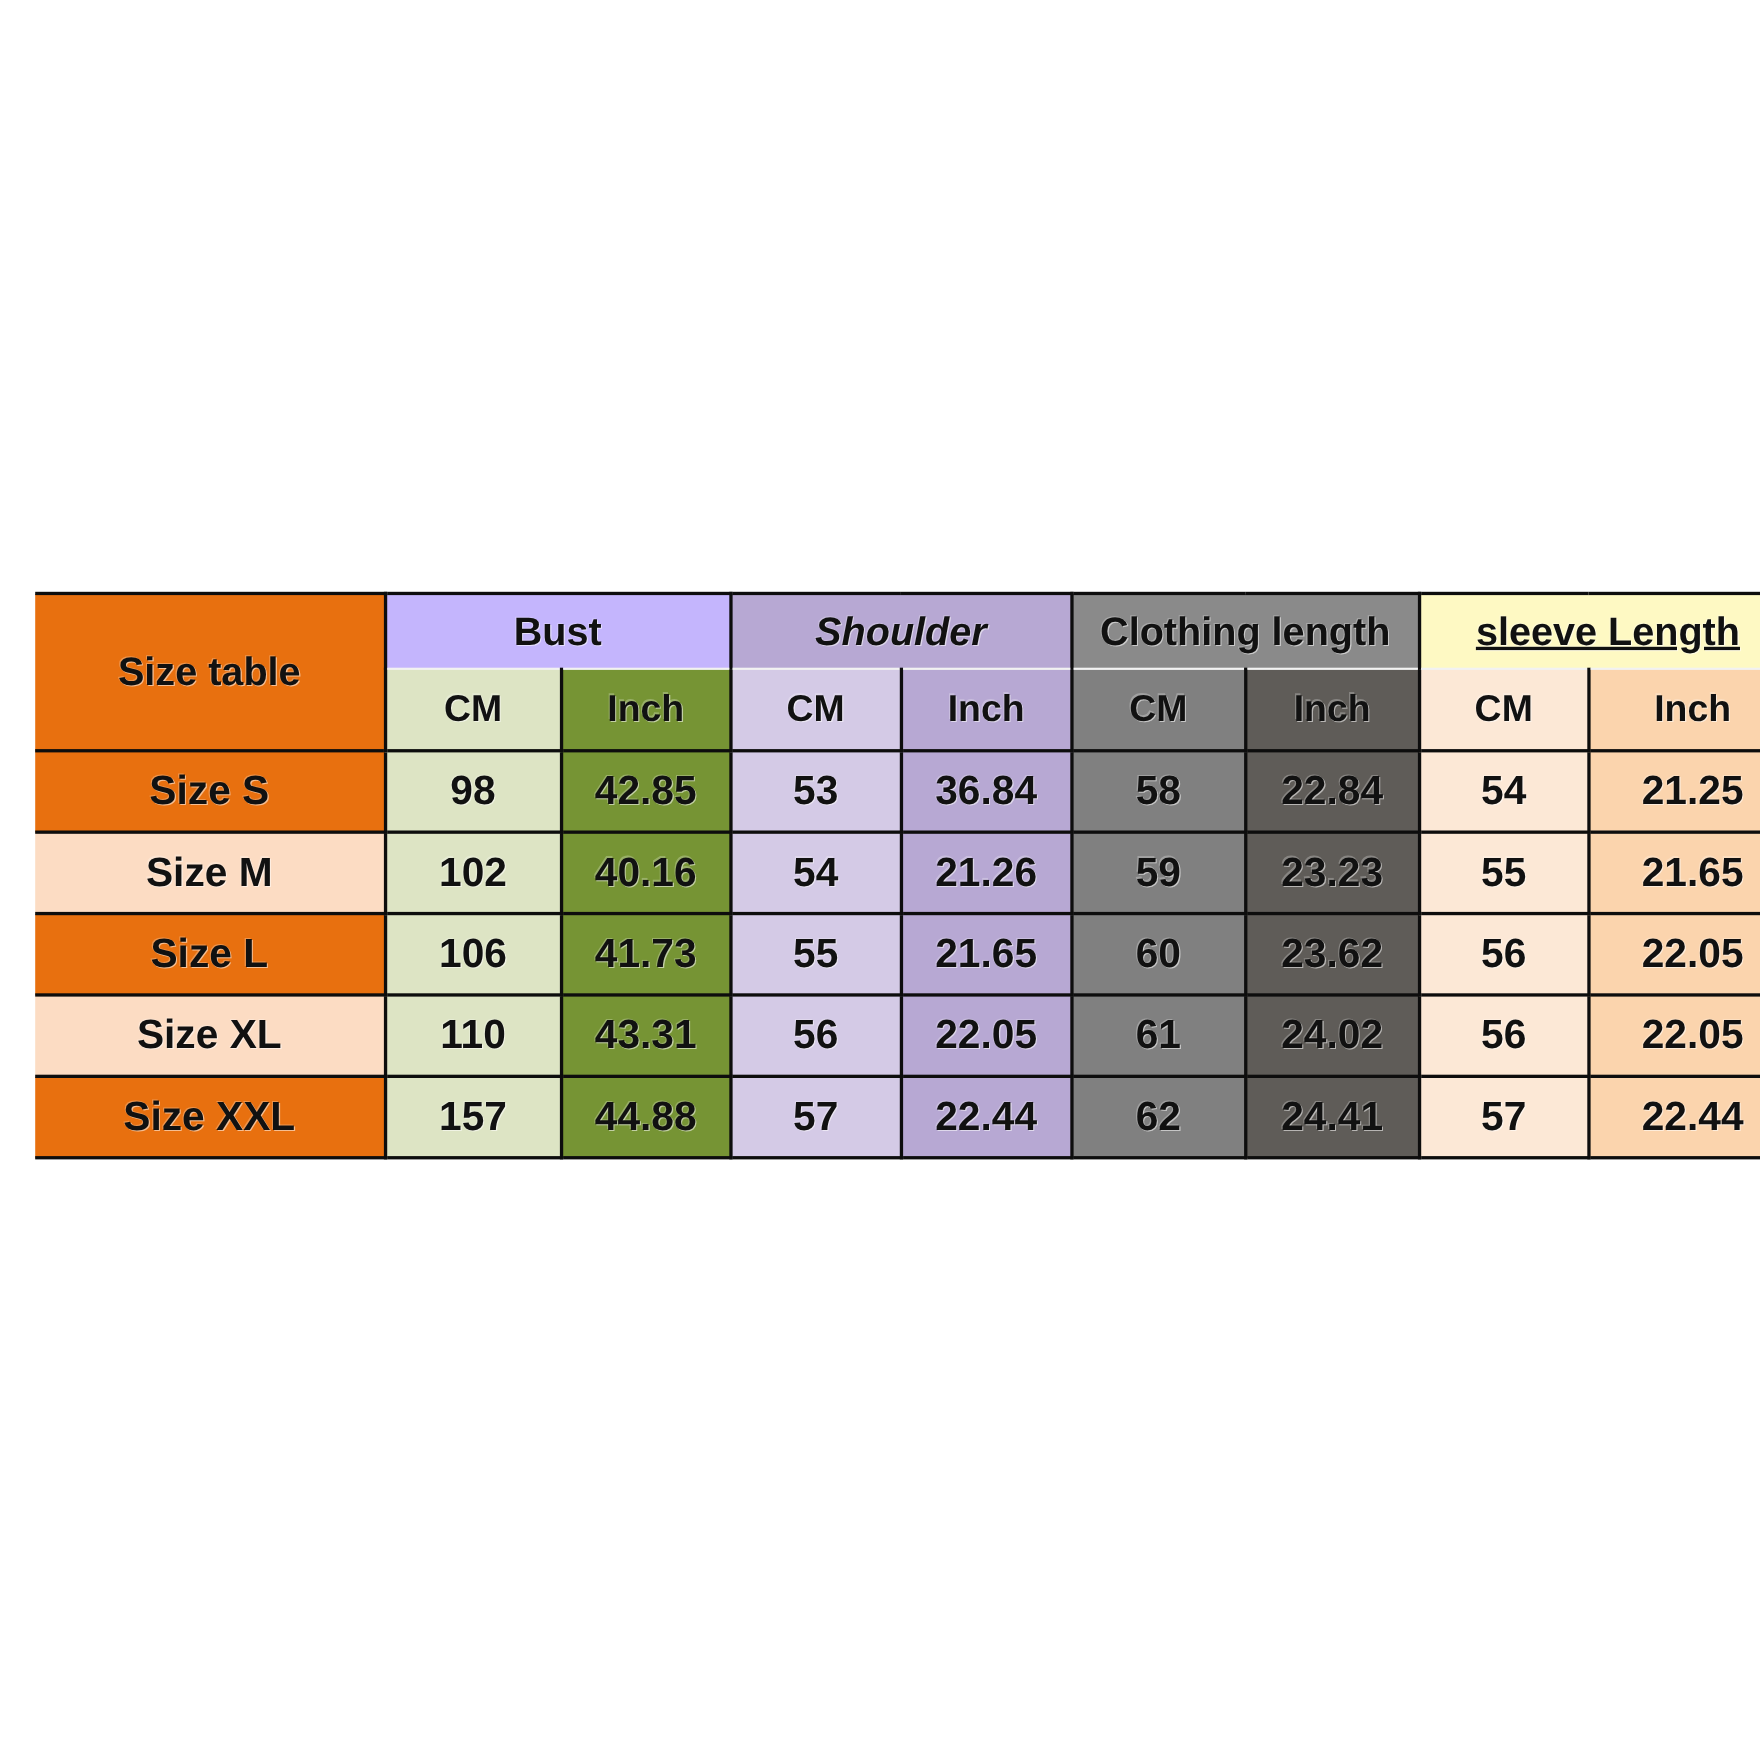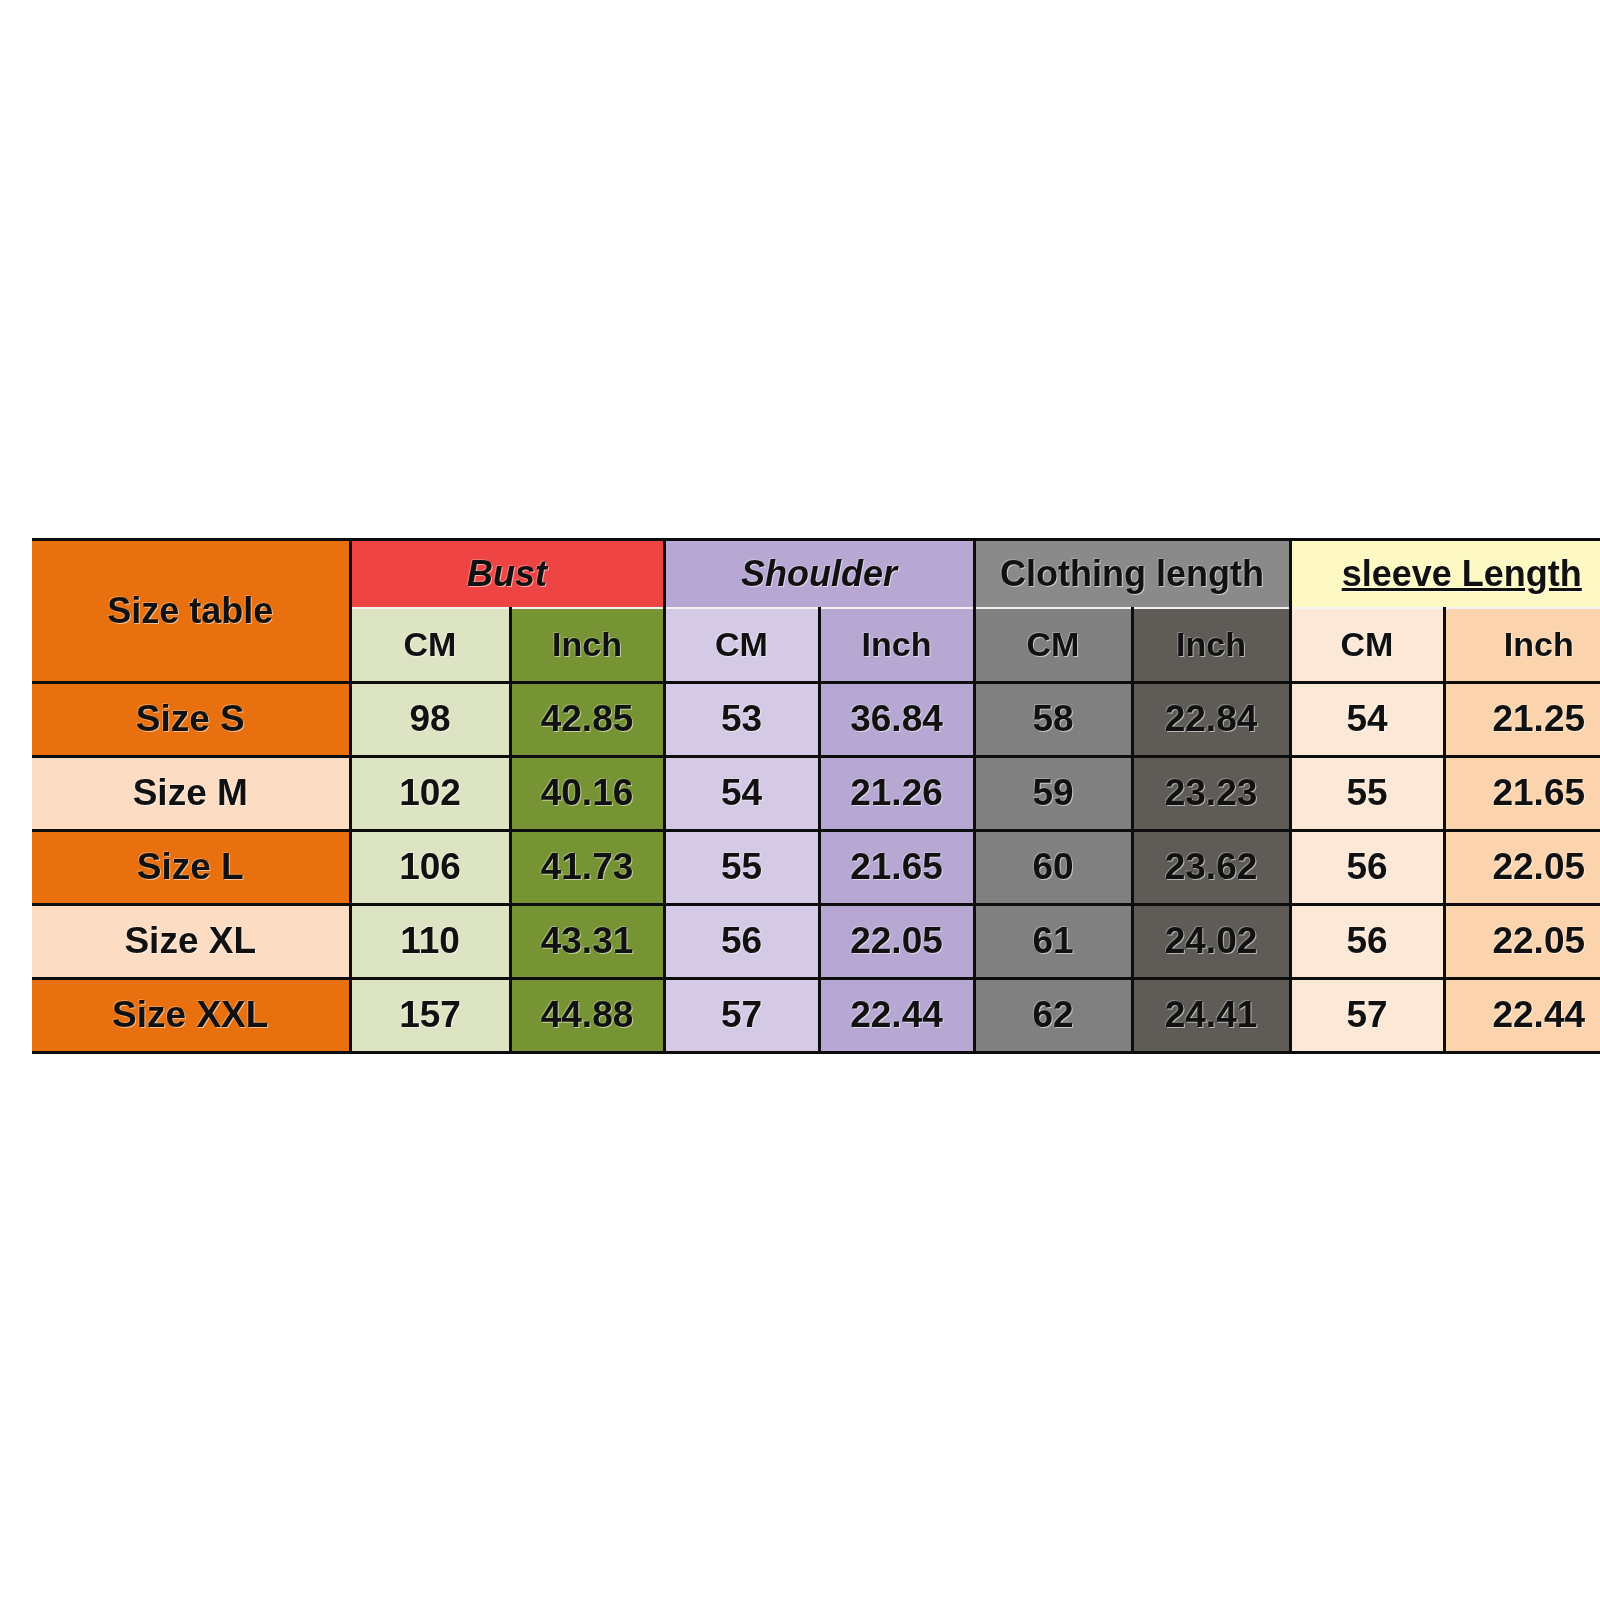--- a/index.html
+++ b/index.html
@@ -59,21 +59,21 @@
   tr.head-unit  td{height:72px;font-size:34px;}
   tr.data-row   td{height:71px;font-size:37px;}
 
   
   td.corner{
     background:#e8700f;
     font-size:33px;
   }
 
   
-  td.bust-group{background:#ef4444;font-style:italic;}
+  td.bust-group{background:#c4b5fd;}
   td.bust-cm   {background:#dde4c4;}
   td.bust-in   {background:#769434;}
 
   
   td.sh-group{background:#b7a8d3;font-style:italic;}
   td.sh-cm   {background:#d4cae6;}
   td.sh-in   {background:#b7a8d3;}
 
   
   td.cl-group{background:#8a8a8a;}

